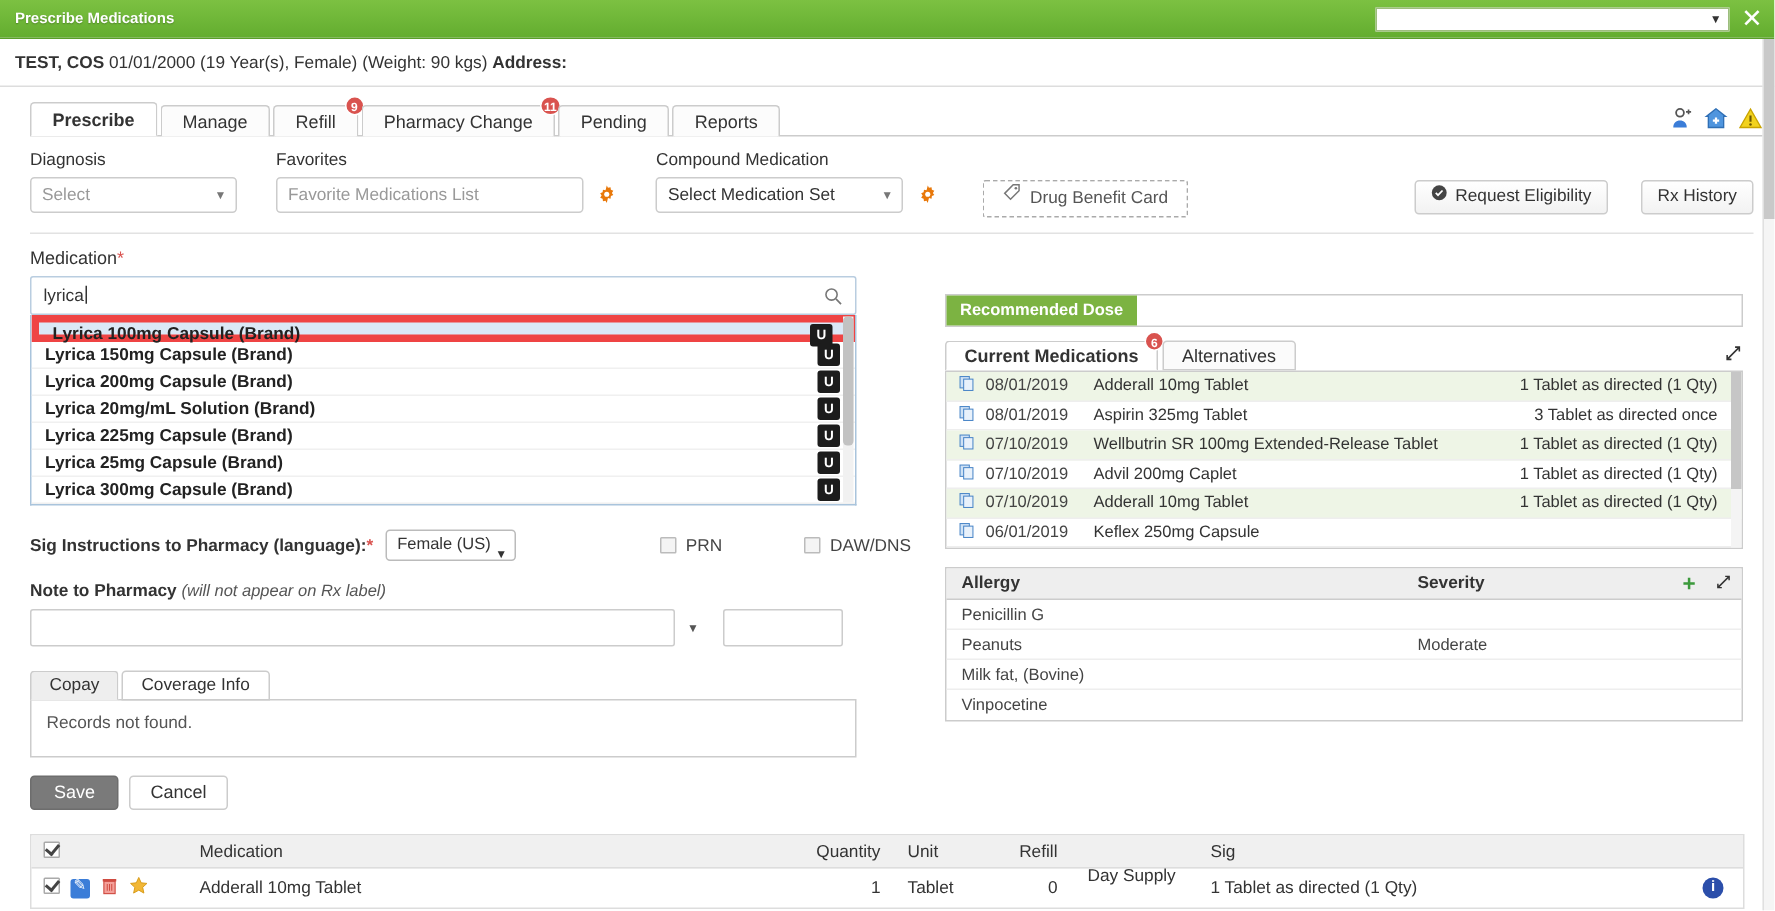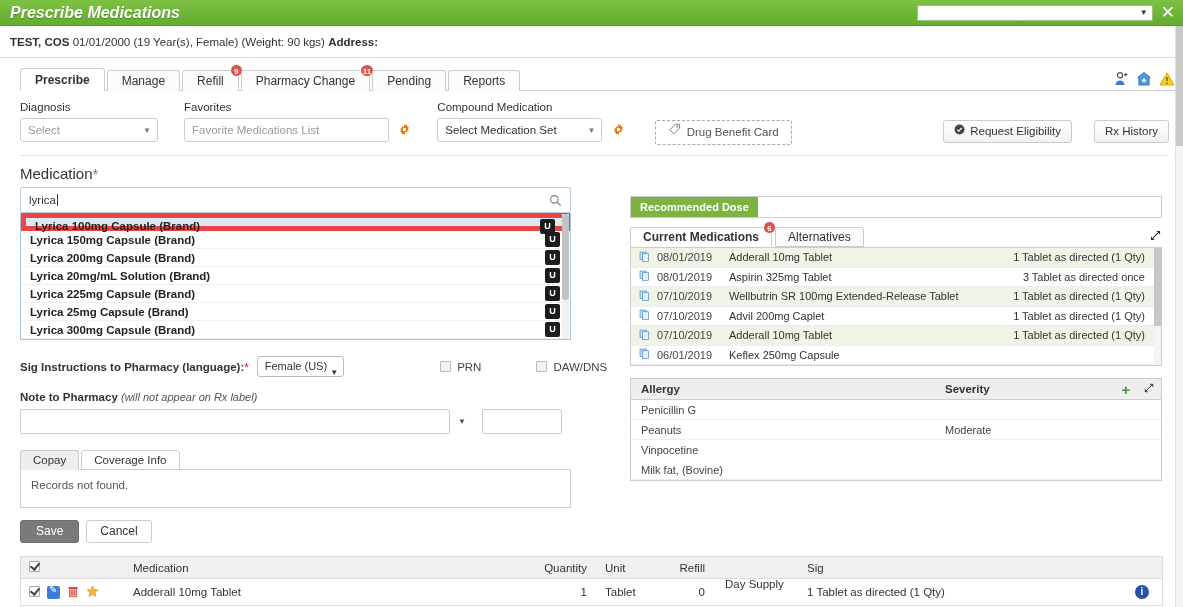--- a/index.html
+++ b/index.html
@@ -13,23 +13,22 @@
   }
   .app { position:relative; width:1183px; height:607px; background:#fff; }
 
   
   .titlebar {
     height:26px; background:linear-gradient(#7cc142,#63ad2f);
     display:flex; align-items:center; position:relative;
     border-bottom:1px solid #5a9e2a;
   }
   .titlebar .title {
-    color:#fff; font-weight:bold; font-size:16px; margin-left:10px;
+    color:#fff; font-weight:bold; font-size:10px; margin-left:10px;
     text-shadow:0 1px 1px rgba(0,0,0,.25);
-    font-style:italic;
   }
   .titlebar .spacer { flex:1; }
   .hdr-select {
     width:236px; height:16px; background:#fff; border:1px solid #9dbd7e;
     position:relative; margin-right:8px;
   }
   .hdr-select .arw {
     position:absolute; right:4px; top:50%; transform:translateY(-50%);
     font-size:8px; color:#333; line-height:1;
   }
@@ -95,21 +94,21 @@
   .rbtns { margin-left:auto; display:flex; gap:6px; }
   .btn {
     border:1px solid #ccc; background:linear-gradient(#fff,#f2f2f2);
     border-radius:3px; height:23px; line-height:21px; padding:0 10px;
     font-size:11.5px; color:#333; cursor:pointer; display:inline-flex;
     align-items:center; gap:5px;margin-left:16px;
   }
   .hr { border:none; border-top:1px solid #e2e2e2; margin:10px 0 0 0; }
 
   
-  .med-label { font-size:15px; color:#333; margin:9px 0 5px 0; }
+  .med-label { font-size:12px; color:#333; margin:9px 0 5px 0; }
   .med-label .req { color:#d9534f; }
   .searchbox {
     width:551px; height:26px; border:1px solid #b9cde0; background:#fff;
     border-radius:2px; position:relative;
   }
   .searchbox .val {
     position:absolute; left:8px; top:50%; transform:translateY(-50%);
     font-size:11.5px; color:#333;
   }
   .searchbox .cursor {
@@ -590,27 +589,27 @@
       <div class="arow">
         <span class="a-name">Penicillin G</span>
         <span class="a-sev"></span>
         <span class="pad"></span>
       </div>
       <div class="arow">
         <span class="a-name">Peanuts</span>
         <span class="a-sev">Moderate</span>
         <span class="pad"></span>
       </div>
+      <div class="arow">
+        <span class="a-name">Milk fat, (Bovine)</span>
+        <span class="a-sev"></span>
+        <span class="pad"></span>
+      </div>
       <div class="arow" style="border-bottom:none;">
         <span class="a-name">Vinpocetine</span>
-        <span class="a-sev"></span>
-        <span class="pad"></span>
-      </div>
-      <div class="arow">
-        <span class="a-name">Milk fat, (Bovine)</span>
         <span class="a-sev"></span>
         <span class="pad"></span>
       </div>
     </div>
   </div>
 
   <div class="bottomtable">
     <div class="bhead">
       <span class="col-chk"><span class="chk-on"></span></span>
       <span class="col-act"></span>

